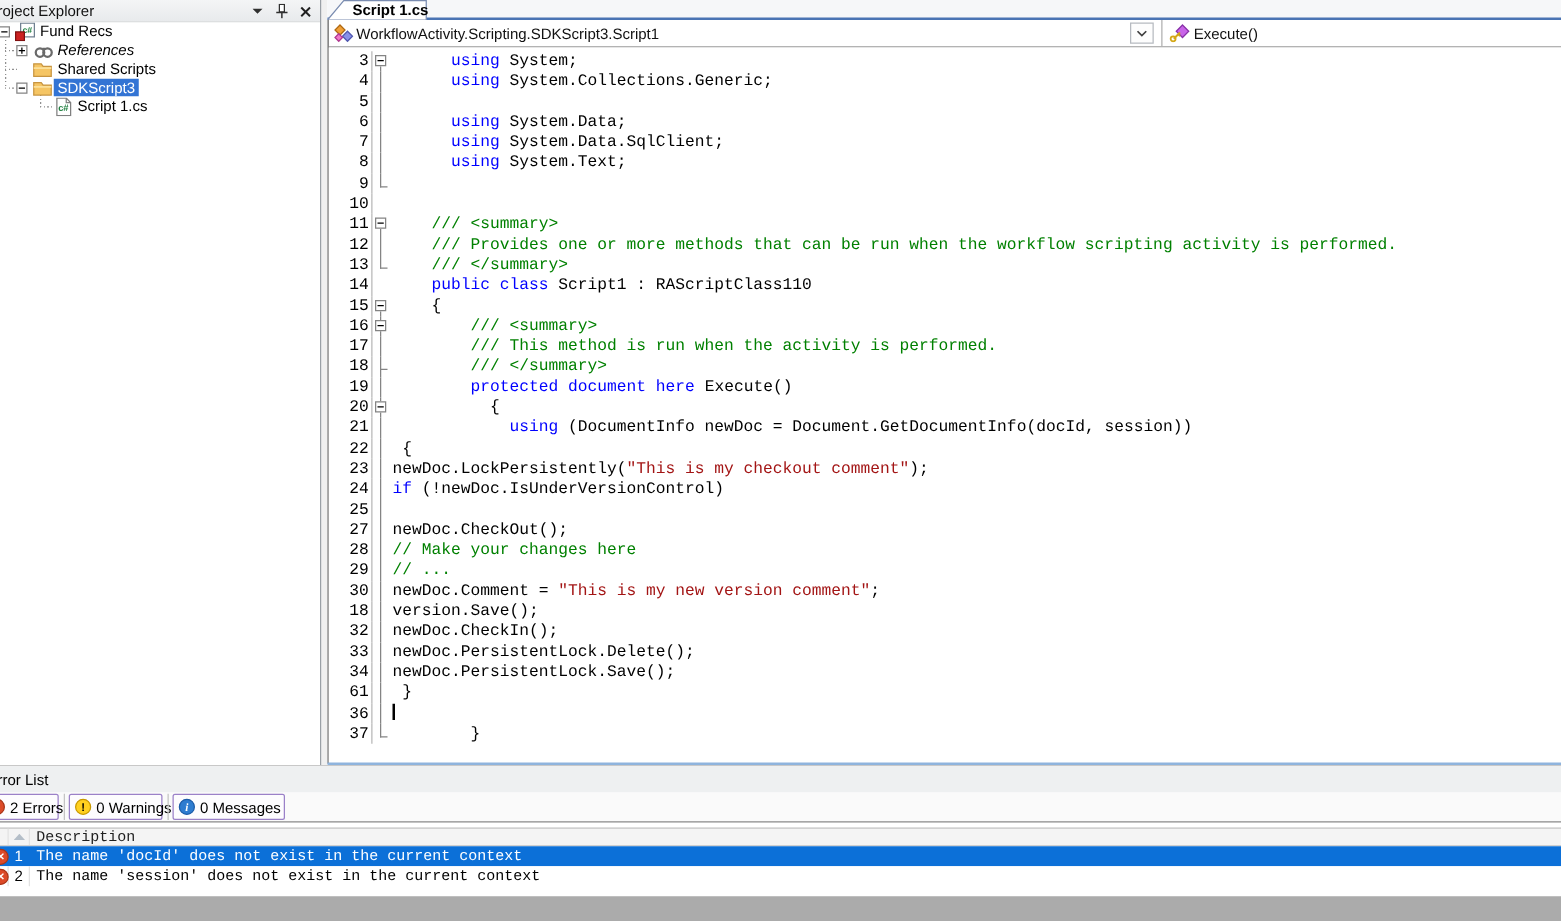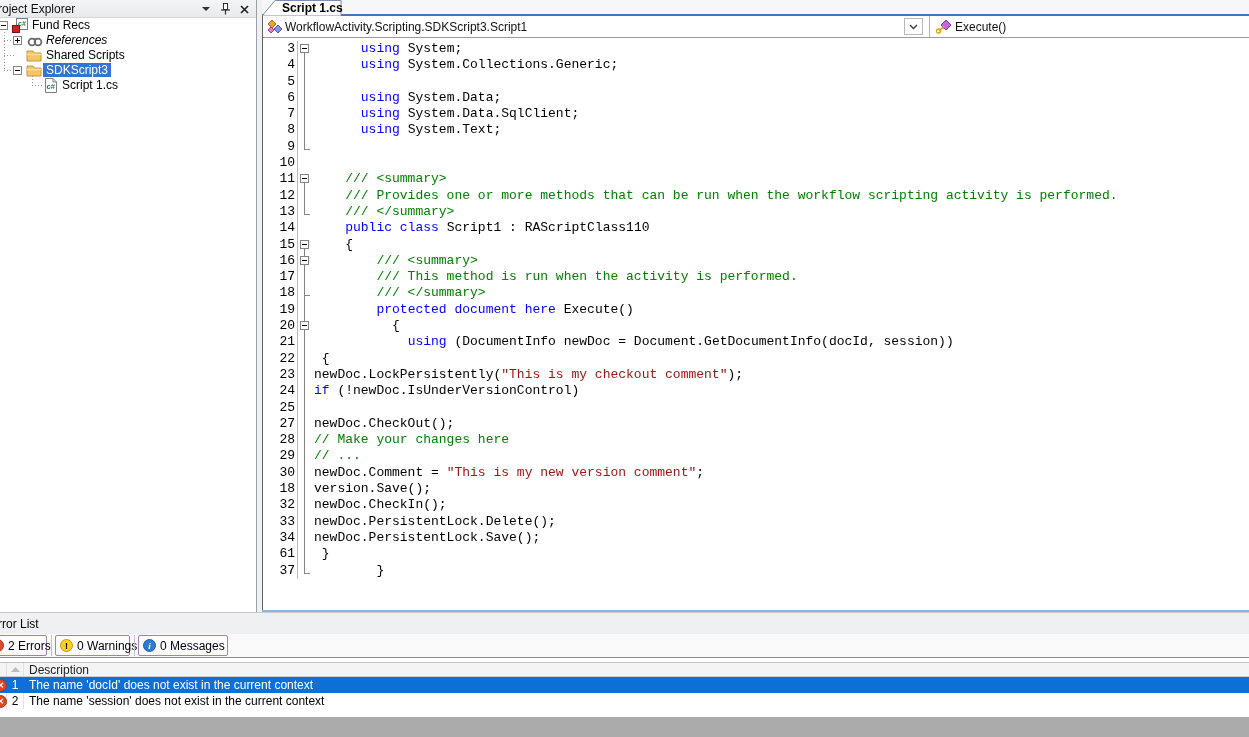--- a/index.html
+++ b/index.html
@@ -66,21 +66,21 @@
   .el-btn .bicon { margin:0 4px 0 4px; flex:none; }
   .el-sep { position:absolute; top:1px; width:1px; height:21px; background:#c4c4c4; }
   .circ { width:13px; height:13px; border-radius:50%; display:flex; align-items:center; justify-content:center; font-weight:bold; }
   .circ.err { background:#dc4a28; border:1px solid #a83418; color:#fff; font-size:8px; }
   .circ.warn { background:#ffd020; border:1px solid #c89800; color:#000; font-size:9px; }
   .circ.info { background:#2e7cd0; border:1px solid #1c5ca8; color:#fff; font-size:9px; font-family:"Liberation Serif",serif; font-style:italic; }
   .el-grid { position:absolute; left:0; top:49px; right:0; }
   .g-header { display:flex; height:15px; background:#f4f4f4; border-top:1px solid #c4c4c4; border-bottom:1px solid #cfcfcf; font-size:12px; color:#1e1e1e; align-items:center; }
   .g-c1 { width:21px; flex:none; border-right:1px solid #e2e2e2; height:100%; display:flex; align-items:center; justify-content:center; }
   .g-c2 { width:17px; flex:none; border-right:1px solid #e2e2e2; height:100%; display:flex; align-items:center; justify-content:center; }
-  .g-c3 { flex:1; padding-left:5px; display:flex; align-items:center; height:100%; }
+  .g-c3 { flex:1; padding-left:5px; display:flex; align-items:center; height:100%;font-family:Liberation Mono, monospace; }
   .g-row { display:flex; height:16px; font-size:12px; color:#000; align-items:center; background:#fff; }
   .g-row.sel { background:#0c70d8; color:#fff; }
   .g-row.sel .g-c1, .g-row.sel .g-c2 { border-right-color:transparent; }
   .g-row .g-c1 { justify-content:flex-start; padding-left:8px; }
   .statusband { position:absolute; left:0; top:104px; right:0; height:21px; background:#ababab; }
 </style>
 </head>
 <body>
 
 <div class="viewport">
@@ -456,20 +456,28 @@
             </div>
             <div class="cl">
               <div class="num">61</div>
               <div class="gut"></div>
               <div class="mar">
                 <span class="lv-full"></span>
               </div>
               <pre> }</pre>
             </div>
             <div class="cl">
+              <div class="num">36</div>
+              <div class="gut"></div>
+              <div class="mar">
+                <span class="lv-full"></span>
+              </div>
+              <pre><span class="caret"></span></pre>
+            </div>
+            <div class="cl">
               <div class="num">37</div>
               <div class="gut"></div>
               <div class="mar">
                 <span class="lv-top"></span>
                 <span class="tick"></span>
               </div>
               <pre>        }</pre>
             </div>
           </div>
       </div>

